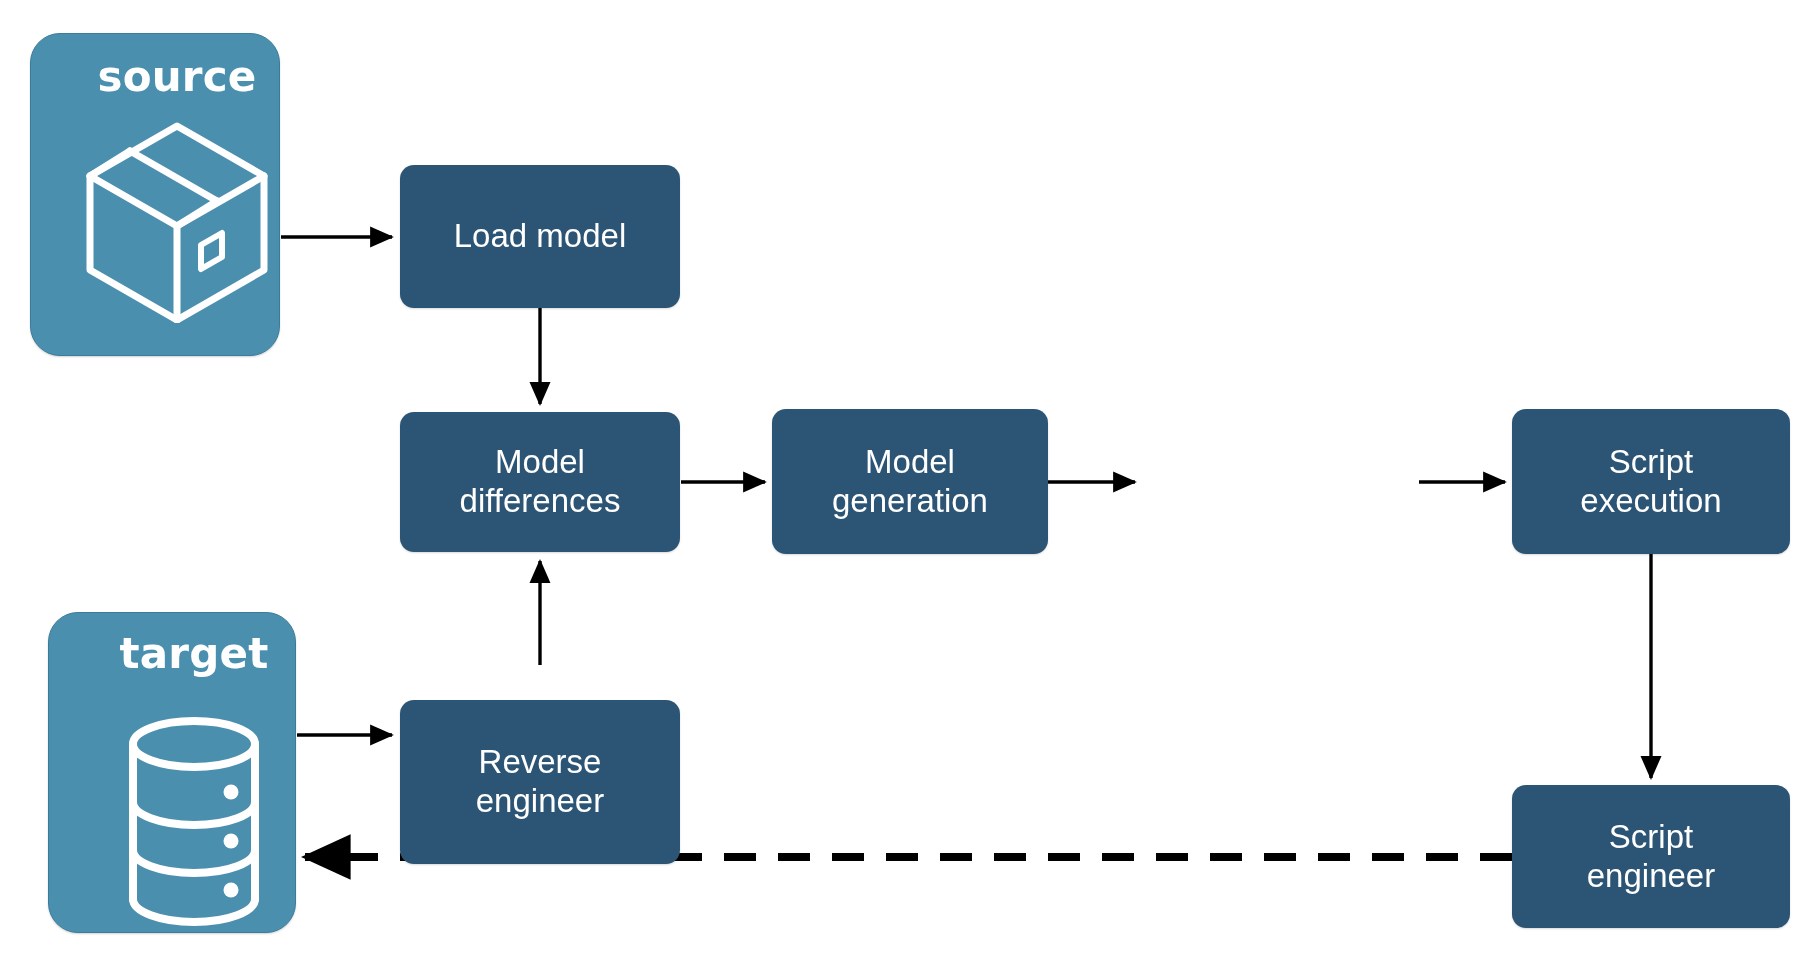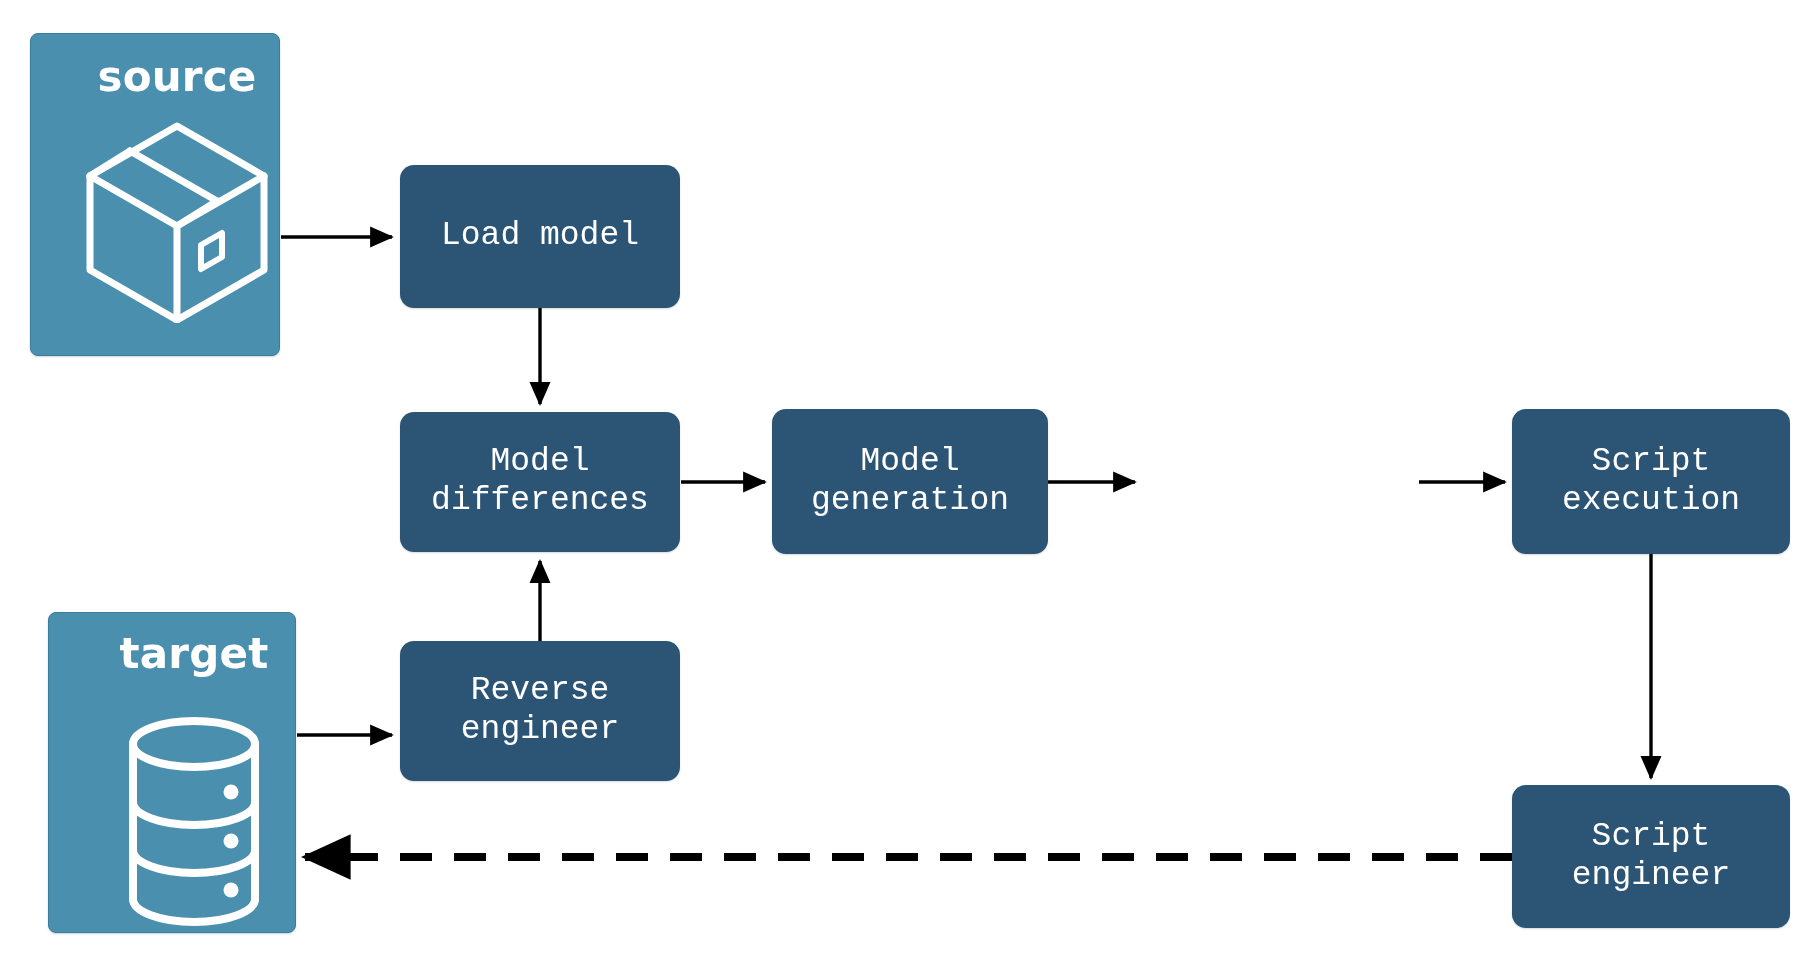--- a/index.html
+++ b/index.html
@@ -13,21 +13,21 @@
     height: 959px;
     background: #ffffff;
     overflow: hidden;
     font-family: "Liberation Sans", sans-serif;
   }
   
   .endpoint {
     position: absolute;
     background: #4a8fae;
     border: 1px solid #3a7c9b;
-    border-radius: 8px;
+    border-radius: 30px;
     box-sizing: border-box;
     display: flex;
     flex-direction: column;
     align-items: center;
     box-shadow: 0 1px 2px rgba(0,0,0,0.18);
     padding-left: 44px;
   }
   .endpoint-label {
     font-family: "DejaVu Sans", sans-serif;
     font-weight: bold;
@@ -43,21 +43,21 @@
   .procbox {
     position: absolute;
     background: #2b5475;
     border-radius: 14px;
     box-sizing: border-box;
     display: flex;
     align-items: center;
     justify-content: center;
     text-align: center;
     color: #ffffff;
-    font-family: Liberation Mono, monospace;
+    font-family: Liberation Sans, sans-serif;
     font-size: 33px;
     line-height: 1.18;
     padding: 4px 24px;
     box-shadow: 0 1px 2px rgba(0,0,0,0.15);
   }
   
   #connectors {
     position: absolute;
     left: 0;
     top: 0;
@@ -155,21 +155,21 @@
   </div>
 
 
   <div class="procbox" style="left:1512px; top:409px; width:278px; height:145px;">
     <span>
       <span>Script</span><br>
       <span>execution</span>
     </span>
   </div>
 
-  <div class="procbox" style="left:400px; top:641px; width:280px; height:140px;">
+  <div class="procbox" style="left:400px; top:700px; width:280px; height:164px;">
     <span>
       <span>Reverse</span><br>
       <span>engineer</span>
     </span>
   </div>
 
   <div class="procbox" style="left:1512px; top:785px; width:278px; height:143px;">
     <span>
       <span>Script</span><br>
       <span>engineer</span>

